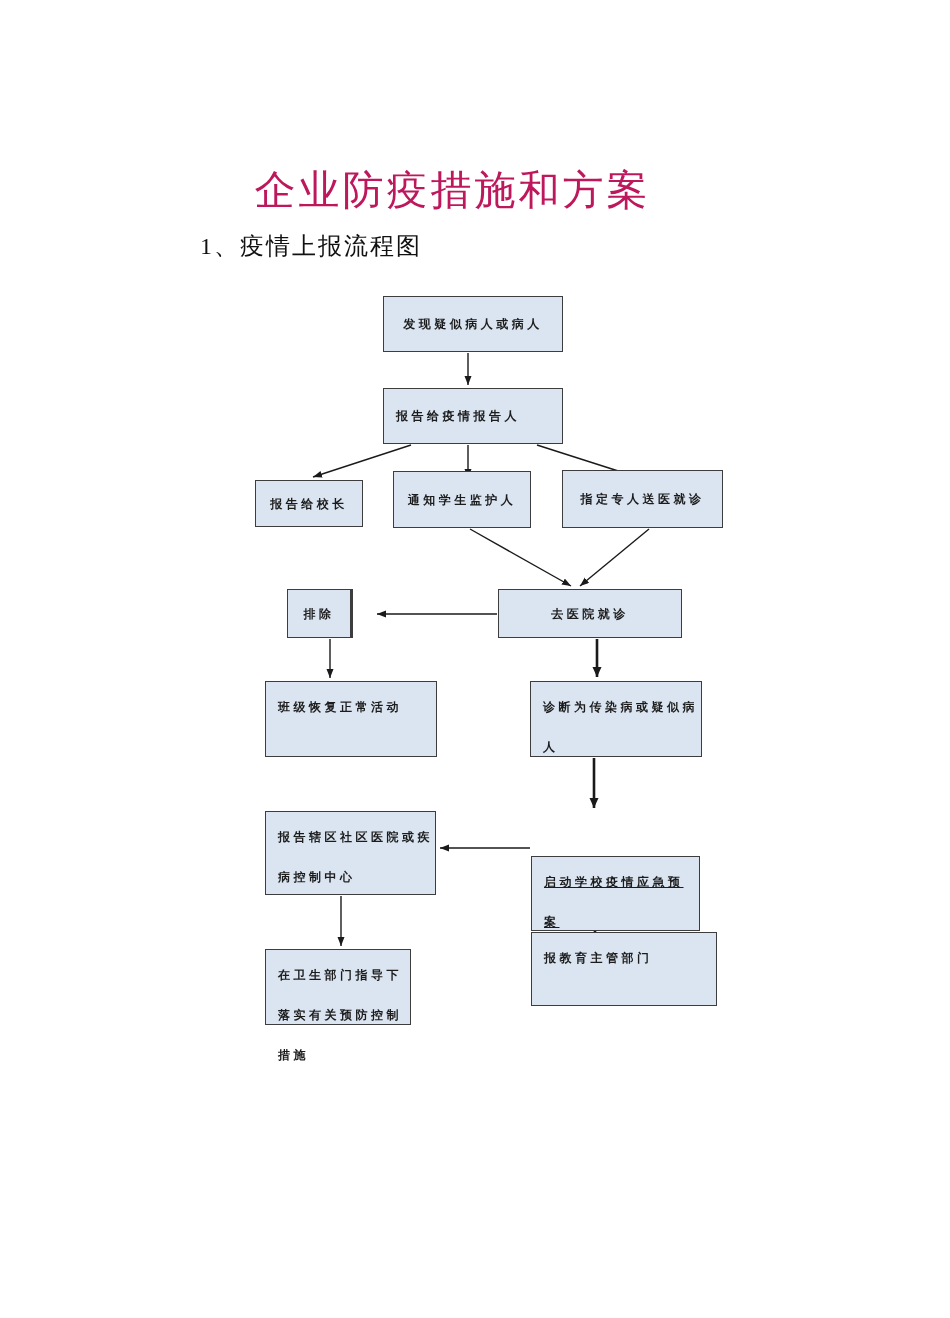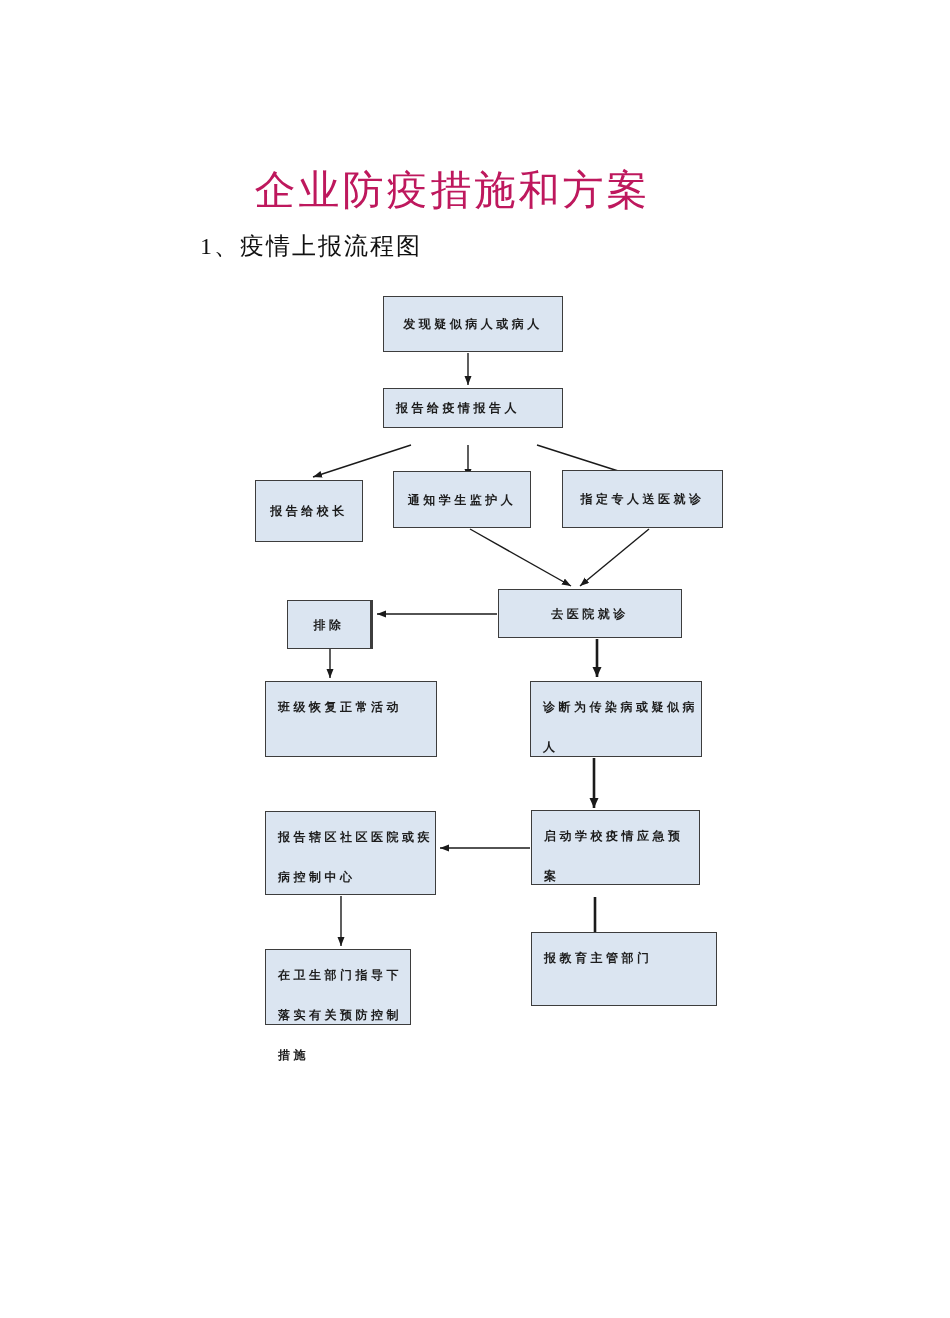--- a/index.html
+++ b/index.html
@@ -14,30 +14,30 @@
         font-family:"Liberation Sans","DejaVu Sans",sans-serif;
         font-size:12px;font-weight:600;letter-spacing:3.5px;color:var(--text,#1c1c1c);
         line-height:40px;}
   .c{display:flex;align-items:center;justify-content:center;text-align:center;}
   .lc{display:flex;align-items:center;justify-content:flex-start;padding-left:12px;}
   .lt{padding:5px 2px 0 12px;}
   .thick-right{border-right-width:3px;}
   #arrows{position:absolute;left:0;top:0;pointer-events:none;}
   
   #n1{left:383px;top:296px;width:180px;height:56px;}
-  #n2{left:383px;top:388px;width:180px;height:40px;}
-  #n3{left:255px;top:480px;width:108px;height:62px;}
+  #n2{left:383px;top:388px;width:180px;height:56px;}
+  #n3{left:255px;top:480px;width:108px;height:47px;}
   #n4{left:393px;top:471px;width:138px;height:57px;font-family:Liberation Serif, serif;}
   #n5{left:562px;top:470px;width:161px;height:58px;}
-  #n6{left:287px;top:589px;width:86px;height:49px;margin-top:11px;}
+  #n6{left:287px;top:589px;width:66px;height:49px;}
   #n7{left:498px;top:589px;width:184px;height:49px;}
   #n8{left:265px;top:681px;width:172px;height:76px;}
   #n9{left:530px;top:681px;width:172px;height:76px;}
   #n10{left:265px;top:811px;width:171px;height:84px;}
-  #n11{left:531px;top:810px;width:169px;height:75px;}
+  #n11{left:531px;top:856px;width:169px;height:75px;text-decoration:underline;}
   #n12{left:265px;top:949px;width:146px;height:76px;}
   #n13{left:531px;top:932px;width:186px;height:74px;}
 </style>
 </head>
 <body>
 
 <div id="page">
 
   <h1 id="doc-title">企业防疫措施和方案</h1>
   <div id="section-heading">1、疫情上报流程图</div>

